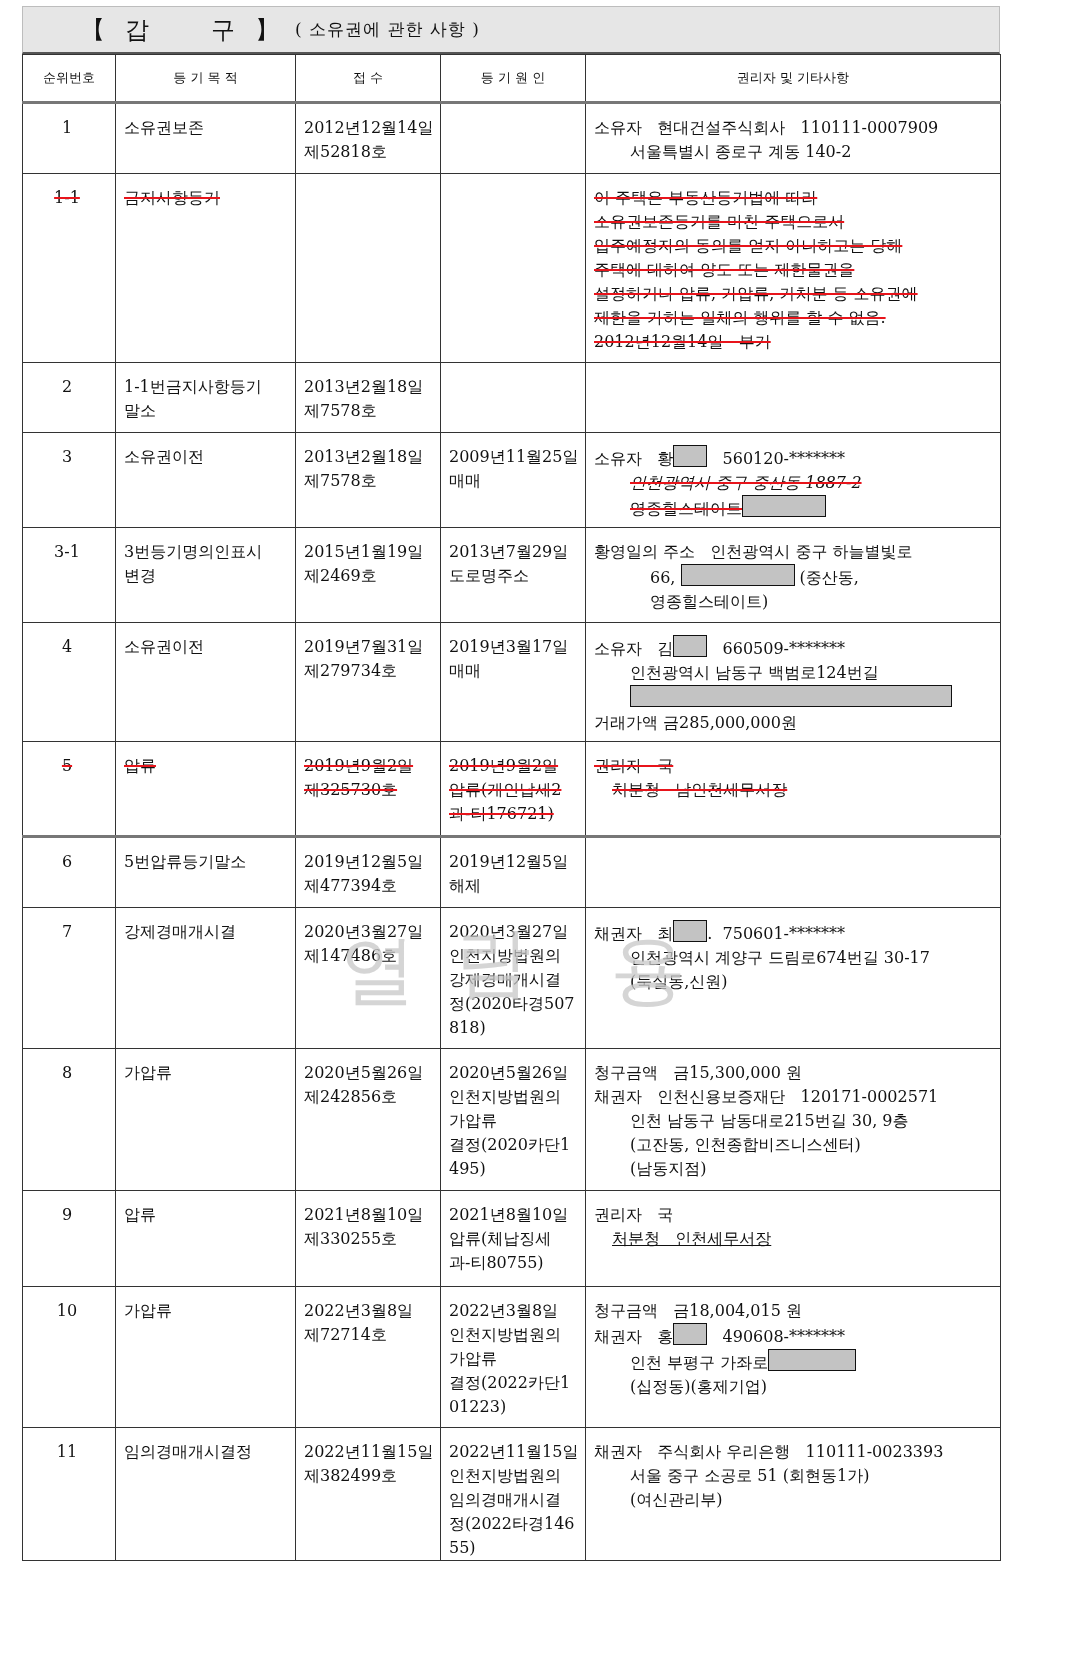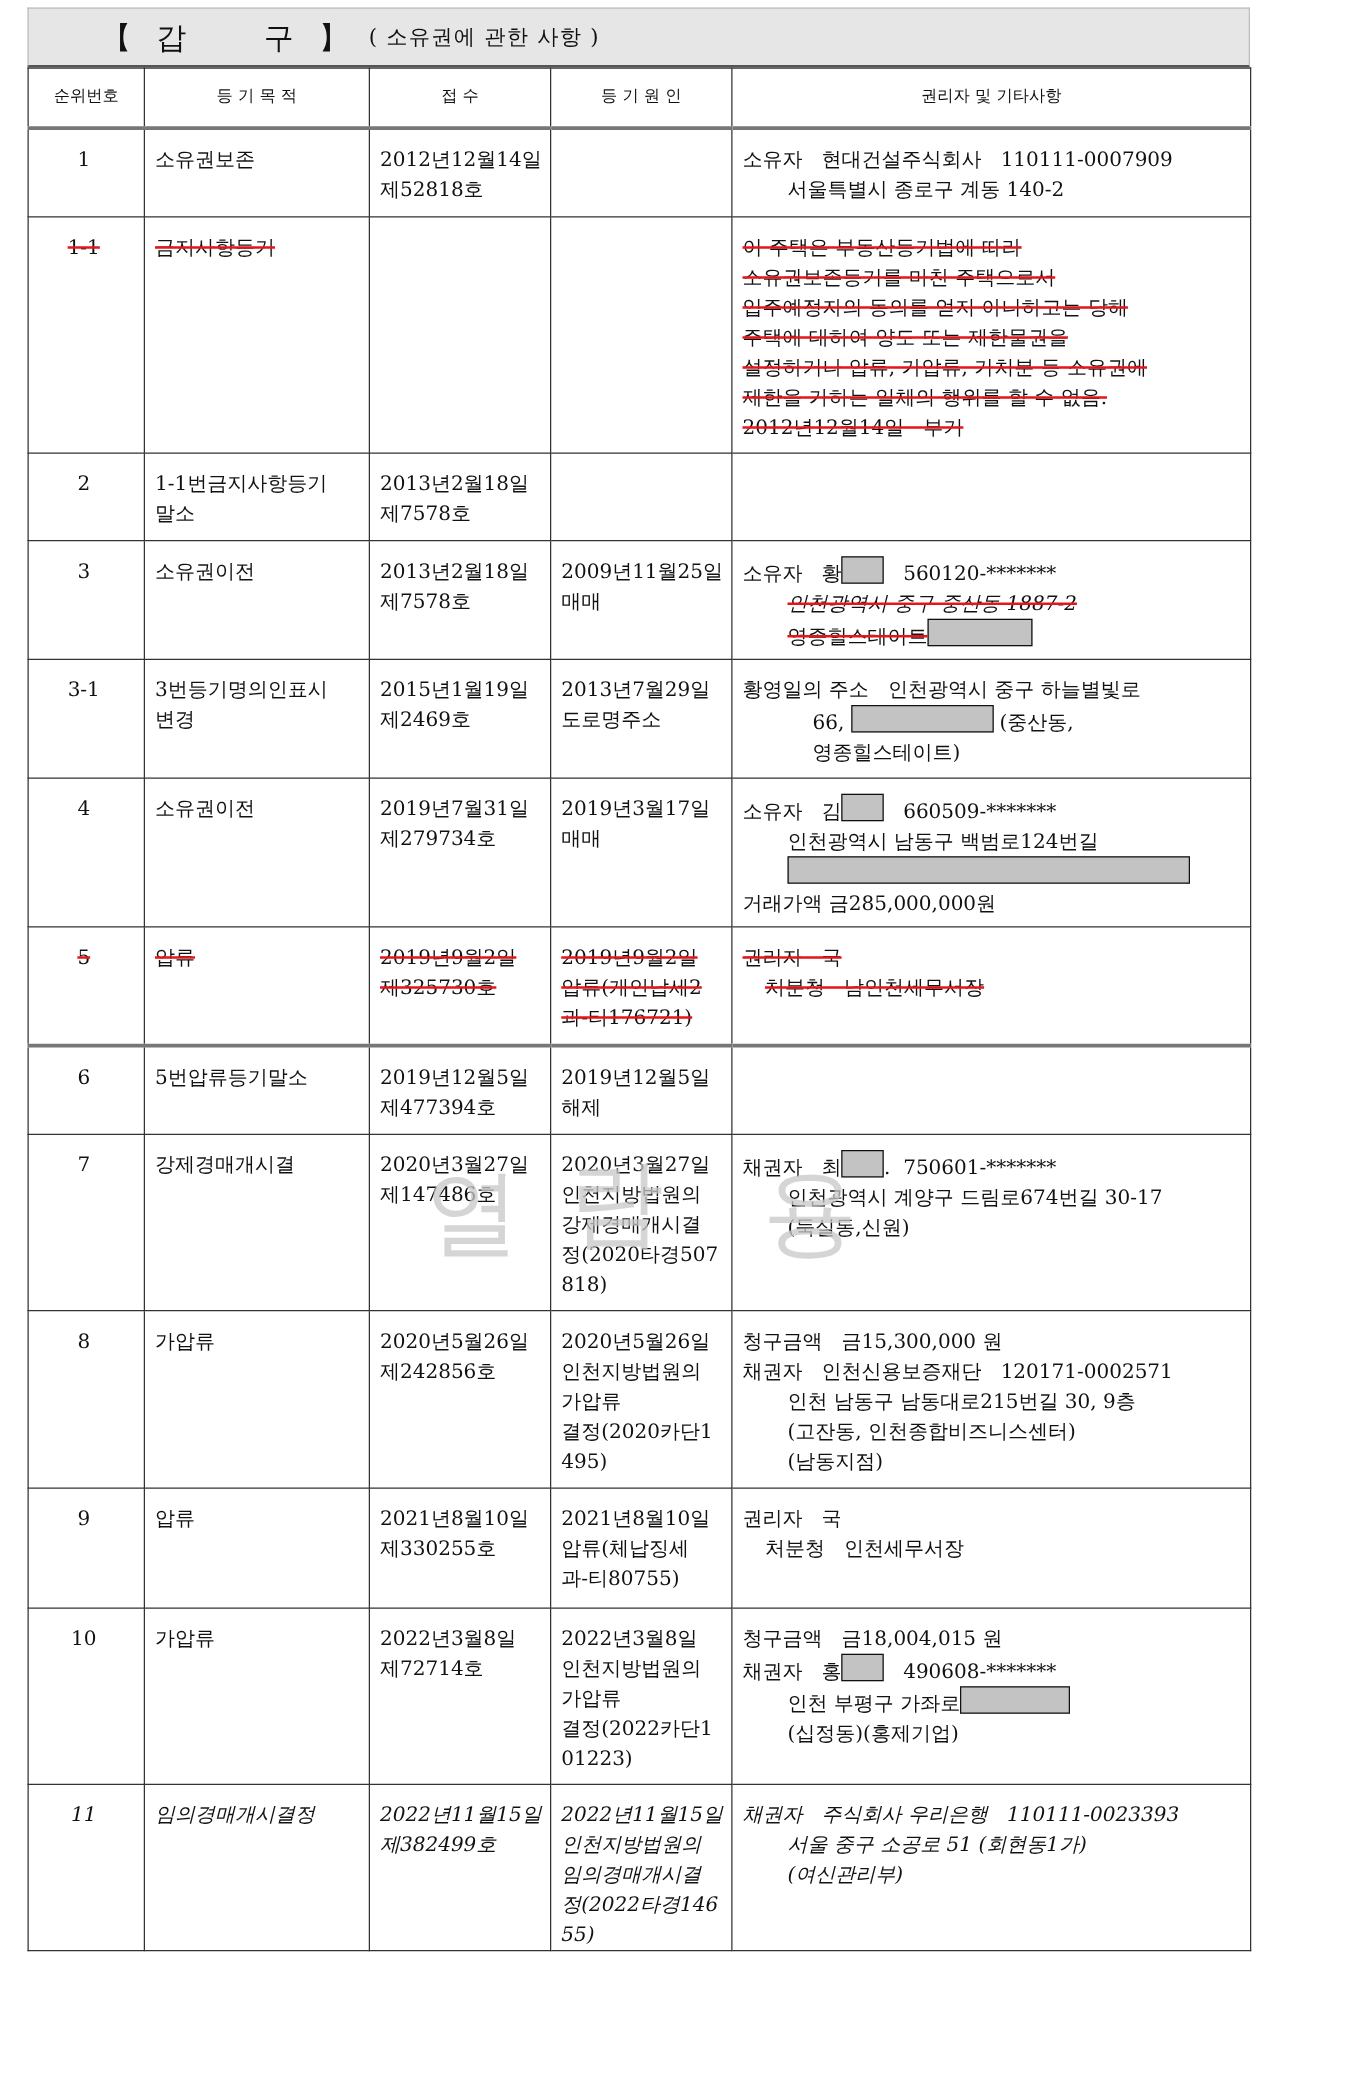--- a/index.html
+++ b/index.html
@@ -246,21 +246,21 @@
             <div><span>2021년8월10일</span></div>
             <div><span>제330255호</span></div>
           </td>
           <td>
             <div><span>2021년8월10일</span></div>
             <div><span>압류(체납징세</span></div>
             <div><span>과-티80755)</span></div>
           </td>
           <td>
             <div style="white-space: pre;"><span>권리자   국</span></div>
-            <div style="white-space: pre; padding-left: 18px;"><span>처분청   인천세무서장</span></div>
+            <div style="white-space: pre; padding-left: 18px; text-decoration: underline;"><span>처분청   인천세무서장</span></div>
           </td>
         </tr>
         <tr style="height: 141px; padding-left: 44px;">
           <td class="rank"><span>10</span></td>
           <td>
             <div><span>가압류</span></div>
           </td>
           <td>
             <div><span>2022년3월8일</span></div>
             <div><span>제72714호</span></div>
@@ -272,21 +272,21 @@
             <div><span>결정(2022카단1</span></div>
             <div><span>01223)</span></div>
           </td>
           <td>
             <div style="white-space: pre;"><span>청구금액   금18,004,015 원</span></div>
             <div style="white-space: pre;"><span>채권자   홍</span><span class="redact" style="width: 32px;"></span><span>   490608-*******</span></div>
             <div class="ind" style="white-space: pre;"><span>인천 부평구 가좌로</span><span class="redact" style="width: 86px;"></span></div>
             <div class="ind" style="white-space: pre;"><span>(십정동)(홍제기업)</span></div>
           </td>
         </tr>
-        <tr style="height: 131px; font-style: italic;">
+        <tr style="height: 131px;">
           <td class="rank"><span>11</span></td>
           <td>
             <div><span>임의경매개시결정</span></div>
           </td>
           <td>
             <div><span>2022년11월15일</span></div>
             <div><span>제382499호</span></div>
           </td>
           <td>
             <div><span>2022년11월15일</span></div>

